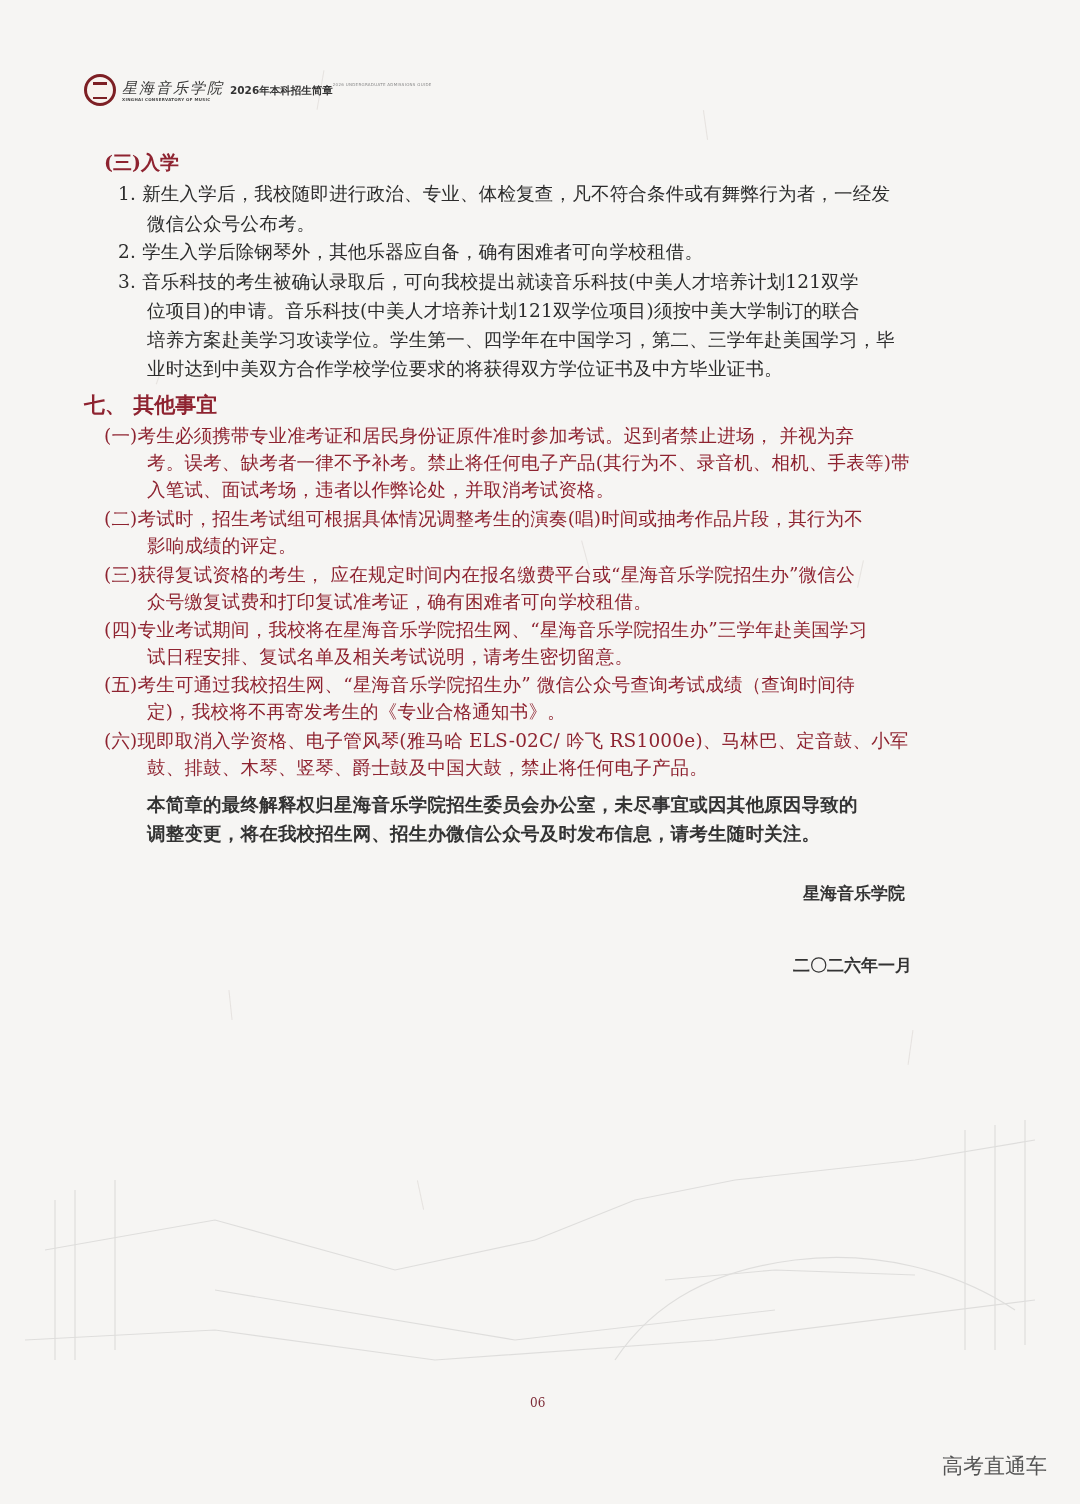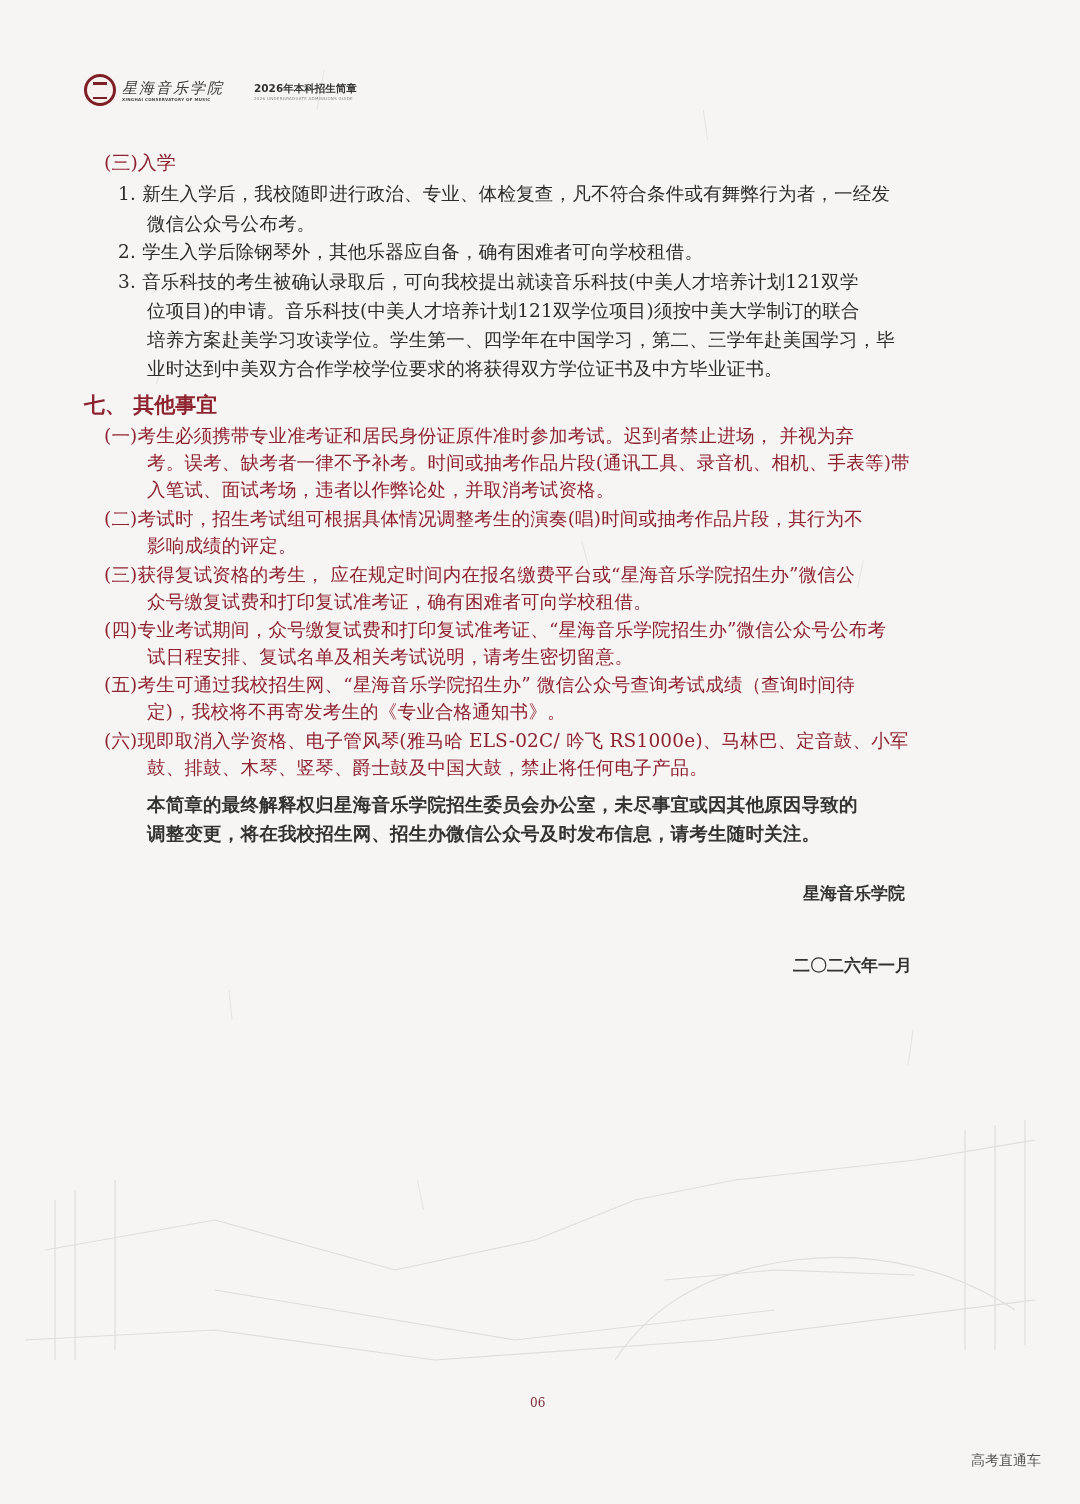--- a/index.html
+++ b/index.html
@@ -23,34 +23,34 @@
     .logo {
       width: 32px; height: 32px; border-radius: 50%;
       border: 3px solid #7d1f24; box-sizing: border-box;
       display: flex; align-items: center; justify-content: center;
       background: #f8f2ee;
     }
     .logo-inner { width: 14px; height: 12px; border-top: 3px solid #7d1f24; border-bottom: 2px solid #7d1f24; }
     .brand { margin-left: 6px; display: flex; flex-direction: column; }
     .brand-cn { font-size: 15px; color: #3a3a3a; font-style: italic; letter-spacing: 2px; line-height: 18px; }
     .brand-en { font-size: 4px; color: #444; letter-spacing: .3px; font-family: "DejaVu Sans", sans-serif; font-weight: bold; }
-    .guide { margin-left: 30px; display: flex; flex-direction: column; }
+    .guide { margin-left: 6px; display: flex; }
     .guide-cn { font-family: "DejaVu Sans", sans-serif; font-weight: bold; font-size: 10.5px; color: #333; line-height: 16px; }
     .guide-en { font-family: "DejaVu Sans", sans-serif; font-size: 4px; color: #888; letter-spacing: .3px; }
 
     .content { position: absolute; left: 0; top: 0; width: 1080px; }
     .line { position: absolute; font-size: 18.5px; line-height: 24px; white-space: nowrap; letter-spacing: .2px; }
     .red { color: #8e2330; font-weight: normal; }
     .dark { color: #2c2c2c; }
     .darkbold { color: #333; font-weight: bold; }
     .sec-title { position: absolute; left: 84px; top: 391px; font-size: 21px; font-weight: bold; color: #8e2330; }
-    .sub-title { position: absolute; left: 104px; top: 150px; font-size: 19px; font-weight: normal; color: #8e2330; }
+    .sub-title { position: absolute; left: 104px; top: 150px; font-size: 19px; font-weight: bold; color: #8e2330; }
     .sign { position: absolute; font-size: 17px; color: #333; font-weight: bold; }
     .page-num { position: absolute; left: 530px; top: 1396px; font-size: 12px; color: #7d2a36; }
-    .corner-tag { position: absolute; left: 942px; top: 1452px; font-family: "DejaVu Sans", sans-serif; font-size: 14px; color: #555; margin-left: 29px; }
+    .corner-tag { position: absolute; left: 942px; top: 1452px; font-family: "DejaVu Sans", sans-serif; font-size: 21px; color: #555; }
   </style>
 </head>
 <body>
 
 <div>
   <div class="paper-fiber" style="left:320px;top:70px;height:40px;transform:rotate(10deg)"></div>
   <div class="paper-fiber" style="left:705px;top:110px;height:30px;transform:rotate(-8deg)"></div>
   <div class="paper-fiber" style="left:160px;top:360px;height:25px;transform:rotate(20deg)"></div>
   <div class="paper-fiber" style="left:585px;top:540px;height:30px;transform:rotate(-15deg)"></div>
   <div class="paper-fiber" style="left:860px;top:560px;height:28px;transform:rotate(12deg)"></div>
@@ -101,33 +101,33 @@
     <div class="line dark" style="left:118px;top:270px">3. 音乐科技的考生被确认录取后，可向我校提出就读音乐科技(中美人才培养计划121双学</div>
     <div class="line dark" style="left:147px;top:299px">位项目)的申请。音乐科技(中美人才培养计划121双学位项目)须按中美大学制订的联合</div>
     <div class="line dark" style="left:147px;top:328px">培养方案赴美学习攻读学位。学生第一、四学年在中国学习，第二、三学年赴美国学习，毕</div>
     <div class="line dark" style="left:147px;top:357px">业时达到中美双方合作学校学位要求的将获得双方学位证书及中方毕业证书。</div>
   </div>
 
   <div class="sec-title">七、 其他事宜</div>
 
   <div>
     <div class="line red" style="left:104px;top:424px">(一)考生必须携带专业准考证和居民身份证原件准时参加考试。迟到者禁止进场， 并视为弃</div>
-    <div class="line red" style="left:147px;top:451px">考。误考、缺考者一律不予补考。时间或抽考作品片段(通讯工具、录音机、相机、手表等)带</div>
+    <div class="line red" style="left:147px;top:451px">考。误考、缺考者一律不予补考。禁止将任何电子产品(其行为不、录音机、相机、手表等)带</div>
     <div class="line red" style="left:147px;top:478px">入笔试、面试考场，违者以作弊论处，并取消考试资格。</div>
   </div>
   <div>
     <div class="line red" style="left:104px;top:507px">(二)考试时，招生考试组可根据具体情况调整考生的演奏(唱)时间或抽考作品片段，其行为不</div>
     <div class="line red" style="left:147px;top:534px">影响成绩的评定。</div>
   </div>
   <div>
     <div class="line red" style="left:104px;top:563px">(三)获得复试资格的考生， 应在规定时间内在报名缴费平台或“星海音乐学院招生办”微信公</div>
     <div class="line red" style="left:147px;top:590px">众号缴复试费和打印复试准考证，确有困难者可向学校租借。</div>
   </div>
   <div>
-    <div class="line red" style="left:104px;top:618px">(四)专业考试期间，众号缴复试费和打印复试准考证、“星海音乐学院招生办”微信公众号公布考</div>
+    <div class="line red" style="left:104px;top:618px">(四)专业考试期间，我校将在星海音乐学院招生网、“星海音乐学院招生办”三学年赴美国学习</div>
     <div class="line red" style="left:147px;top:645px">试日程安排、复试名单及相关考试说明，请考生密切留意。</div>
   </div>
   <div>
     <div class="line red" style="left:104px;top:673px">(五)考生可通过我校招生网、“星海音乐学院招生办” 微信公众号查询考试成绩（查询时间待</div>
     <div class="line red" style="left:147px;top:700px">定)，我校将不再寄发考生的《专业合格通知书》。</div>
   </div>
   <div>
     <div class="line red" style="left:104px;top:729px">(六)现即取消入学资格、电子管风琴(雅马哈 ELS-02C/ 吟飞 RS1000e)、马林巴、定音鼓、小军</div>
     <div class="line red" style="left:147px;top:756px">鼓、排鼓、木琴、竖琴、爵士鼓及中国大鼓，禁止将任何电子产品。</div>
   </div>

